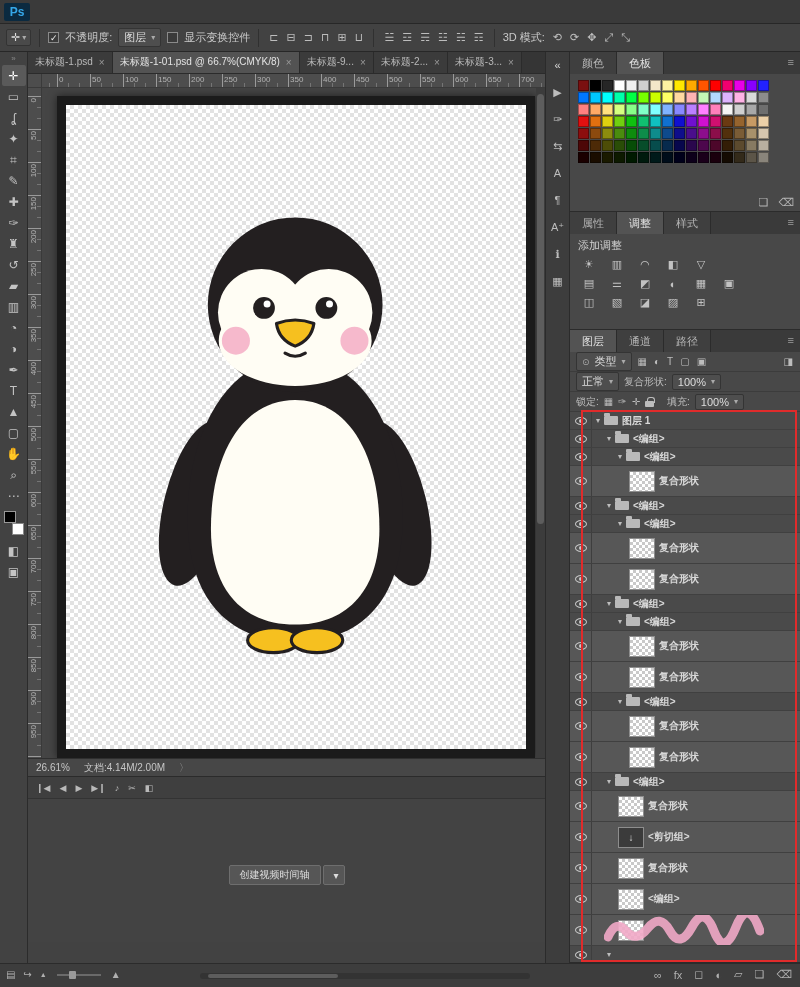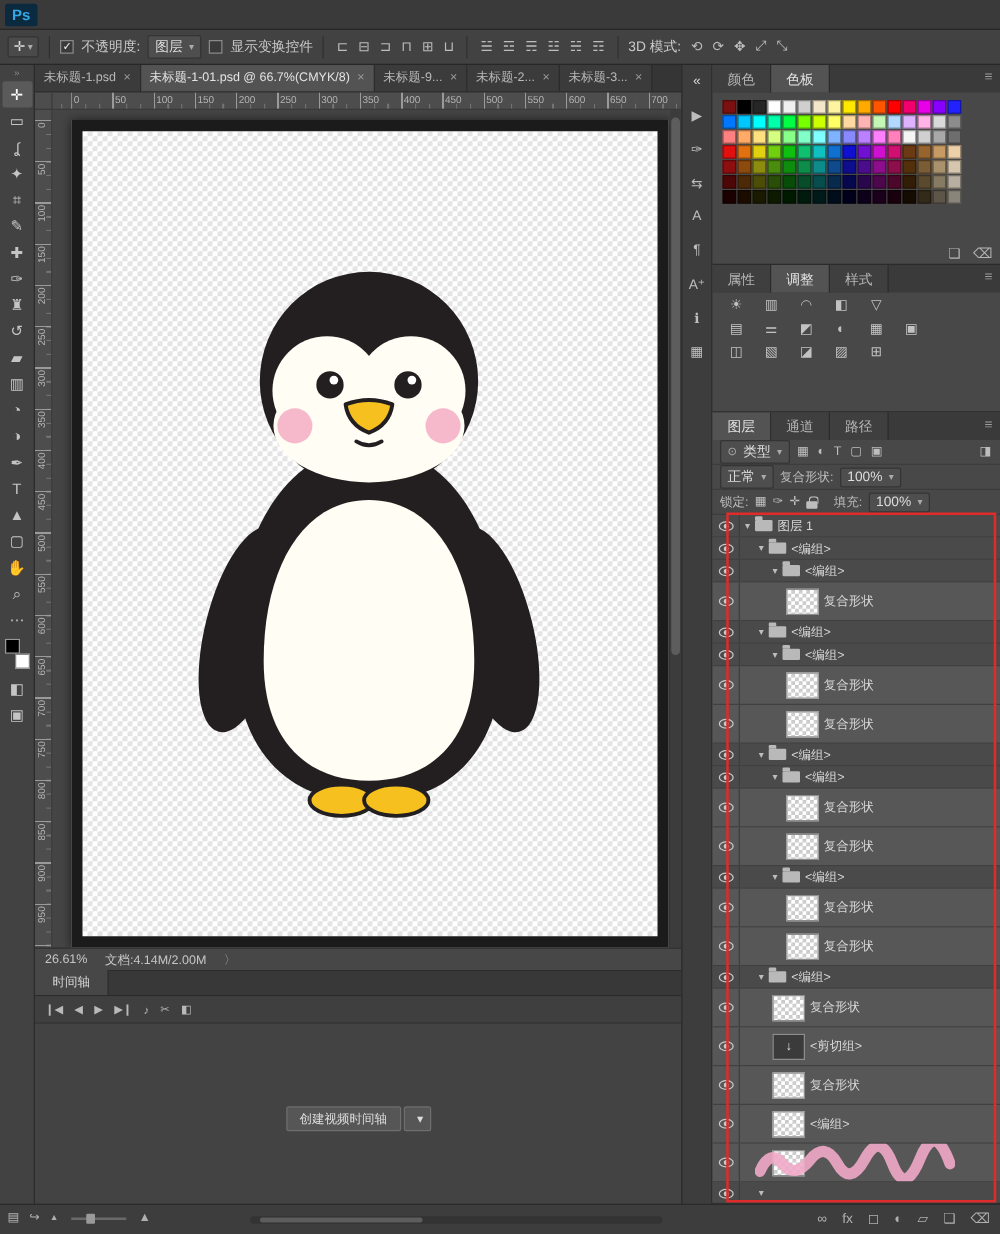--- a/index.html
+++ b/index.html
@@ -110,21 +110,21 @@
   .eye{width:12px;height:8px;border:1px solid #c8c8c8;border-radius:50%;position:relative;display:inline-block;}
   .eye::after{content:"";position:absolute;left:3px;top:1px;width:4px;height:4px;border-radius:50%;background:#c8c8c8;}
   .lcontent{display:flex;align-items:center;gap:4px;padding-left:4px;flex:1;overflow:hidden;}
   .tri{font-size:8px;color:#bdbdbd;}
   .foldr{position:relative;width:14px;height:9px;background:#b9b9b9;border-radius:1px;display:inline-block;}
   .foldr::before{content:"";position:absolute;top:-3px;left:0;width:6px;height:3px;background:#b9b9b9;border-radius:1px 1px 0 0;}
   .thumb{width:26px;height:21px;border:1px solid #8d8d8d;background-color:#fff;
     background-image:linear-gradient(45deg,#c9c9c9 25%,transparent 25%,transparent 75%,#c9c9c9 75%),linear-gradient(45deg,#c9c9c9 25%,transparent 25%,transparent 75%,#c9c9c9 75%);
     background-size:6px 6px;background-position:0 0,3px 3px;display:flex;align-items:center;justify-content:center;font-size:10px;color:#222;}
   .clipth{background:#3b3b3b;background-image:none;color:#ddd;}
-  .lname{font-size:10px;color:#d8d8d8;white-space:nowrap;}
+  .lname{font-size:10px;color:#d8d8d8;white-space:nowrap;font-weight:bold;}
   .scrib{position:absolute;left:34px;top:0;pointer-events:none;z-index:3;}
 
   
   .bottombar{position:absolute;left:0;top:963px;width:800px;height:24px;background:#3d3d3d;border-top:1px solid #2b2b2b;z-index:6;}
   .bbicon{color:#b0b0b0;font-size:10px;}
   .bbleft{position:absolute;left:6px;top:5px;display:flex;gap:8px;align-items:center;}
   .zslider{width:44px;height:2px;background:#6a6a6a;position:relative;margin:0 2px;}
   .zthumb{position:absolute;left:12px;top:-3px;width:7px;height:8px;background:#9a9a9a;border-radius:1px;}
   .hscroll{position:absolute;left:200px;top:9px;width:330px;height:6px;background:#333;border-radius:3px;}
   .hthumb{position:absolute;left:8px;top:1px;width:130px;height:4px;background:#5d5d5d;border-radius:2px;}
@@ -324,23 +324,20 @@
   </div>
 </div>
 
 <div class="docstatus">
   <span>26.61%</span>
   <span>文档:4.14M/2.00M</span>
   <span class="chev">〉</span>
 </div>
 
 <div class="timeline">
-  <div class="tl-tabs">
-    <div class="tl-tab">时间轴</div>
-  </div>
   <div class="tl-controls" id="tl-controls">
       <span class="tlbtn">❙◀</span>
       <span class="tlbtn">◀</span>
       <span class="tlbtn">▶</span>
       <span class="tlbtn">▶❙</span>
       <span class="tlbtn">♪</span>
       <span class="tlbtn">✂</span>
       <span class="tlbtn">◧</span>
     </div>
   <div class="tl-body">
@@ -491,20 +488,21 @@
       </div>
   </div>
 
   <div class="panel p-adjust">
     <div class="ptabs" id="adjust-tabs">
       <span class="pmenu">≡</span>
     <span class="ptab">属性</span>
         <span class="ptab active">调整</span>
         <span class="ptab">样式</span>
       </div>
+    <div class="adj-header">添加调整</div>
     <div id="adj-rows">
         <div class="adjrow">
           <span class="adjicon">☀</span>
           <span class="adjicon">▥</span>
           <span class="adjicon">◠</span>
           <span class="adjicon">◧</span>
           <span class="adjicon">▽</span>
         </div>
         <div class="adjrow">
           <span class="adjicon">▤</span>

